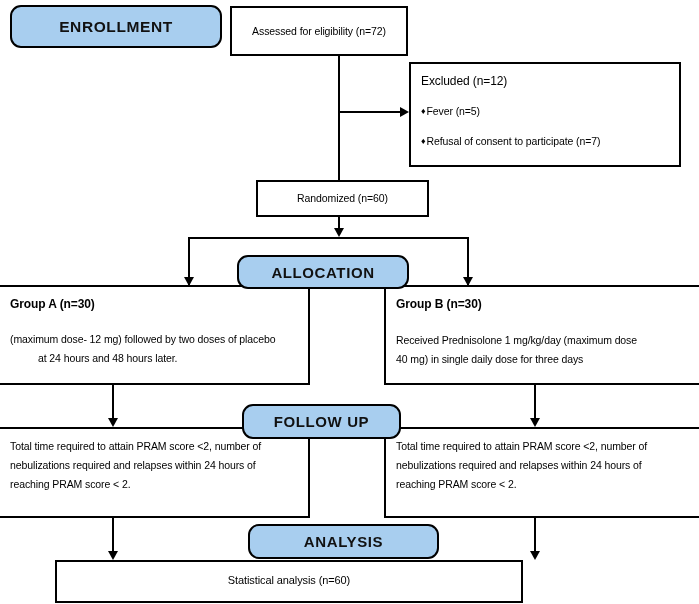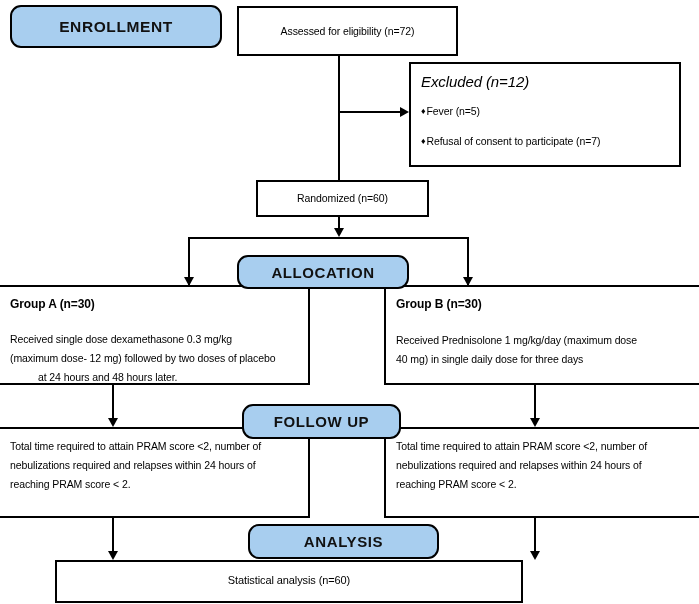--- a/index.html
+++ b/index.html
@@ -101,31 +101,31 @@
     line-height: 19.5px;
   }
 </style>
 </head>
 <body>
 
 <div id="canvas">
 
   <div class="stage-label" style="left:10px; top:5px; width:212px; height:43px; font-size:15.5px;">ENROLLMENT</div>
 
-  <div class="box centered box-text" style="left:237px; top:6px; width:221px; height:50px;">
+  <div class="box centered box-text" style="left:230px; top:6px; width:178px; height:50px;">
     <span>Assessed for eligibility (n=72)</span>
   </div>
 
   <div class="vline" style="left:338px; top:56px; height:124px;"></div>
 
   <div class="hline" style="left:338px; top:111px; width:64px;"></div>
   <div class="arrow-right" style="left:400px; top:107px;"></div>
 
   <div class="box pad box-text" style="left:409px; top:62px; width:272px; height:105px;">
-    <span style="display:block; font-size:15px;font-style:italic;">Excluded (n=12)</span>
+    <span style="display:block; font-size:12px;">Excluded (n=12)</span>
     <span class="bullet-row">
       <span class="bullet-mark">♦</span><span>Fever (n=5)</span>
     </span>
     <span class="bullet-row">
       <span class="bullet-mark">♦</span><span>Refusal of consent to participate (n=7)</span>
     </span>
   </div>
 
   <div class="box centered box-text" style="left:256px; top:180px; width:173px; height:37px;">
     <span>Randomized (n=60)</span>
@@ -137,21 +137,20 @@
   <div class="hline" style="left:188px; top:237px; width:281px;"></div>
   <div class="vline" style="left:188px; top:237px; height:48px;"></div>
   <div class="vline" style="left:467px; top:237px; height:48px;"></div>
   <div class="arrow-down" style="left:184px; top:277px;"></div>
   <div class="arrow-down" style="left:463px; top:277px;"></div>
 
   <div class="stage-label" style="left:237px; top:255px; width:172px; height:34px; font-size:15px;">ALLOCATION</div>
 
   <div class="box pad box-text" style="left:-2px; top:285px; width:312px; height:100px;">
     <span class="title-line">Group A (n=30)</span>
-    <span style="display:block;">Received single dose dexamethasone 0.3 mg/kg</span>
     <span style="display:block;">(maximum dose- 12 mg) followed by two doses of placebo</span>
     <span style="display:block;margin-left:28px;">at 24 hours and 48 hours later.</span>
   </div>
 
   <div class="box pad box-text line-b" style="left:384px; top:285px; width:317px; height:100px;">
     <span class="title-line">Group B (n=30)</span>
     <span style="display:block;">Received Prednisolone 1 mg/kg/day (maximum dose</span>
     <span style="display:block;">40 mg) in single daily dose for three days</span>
   </div>
 

